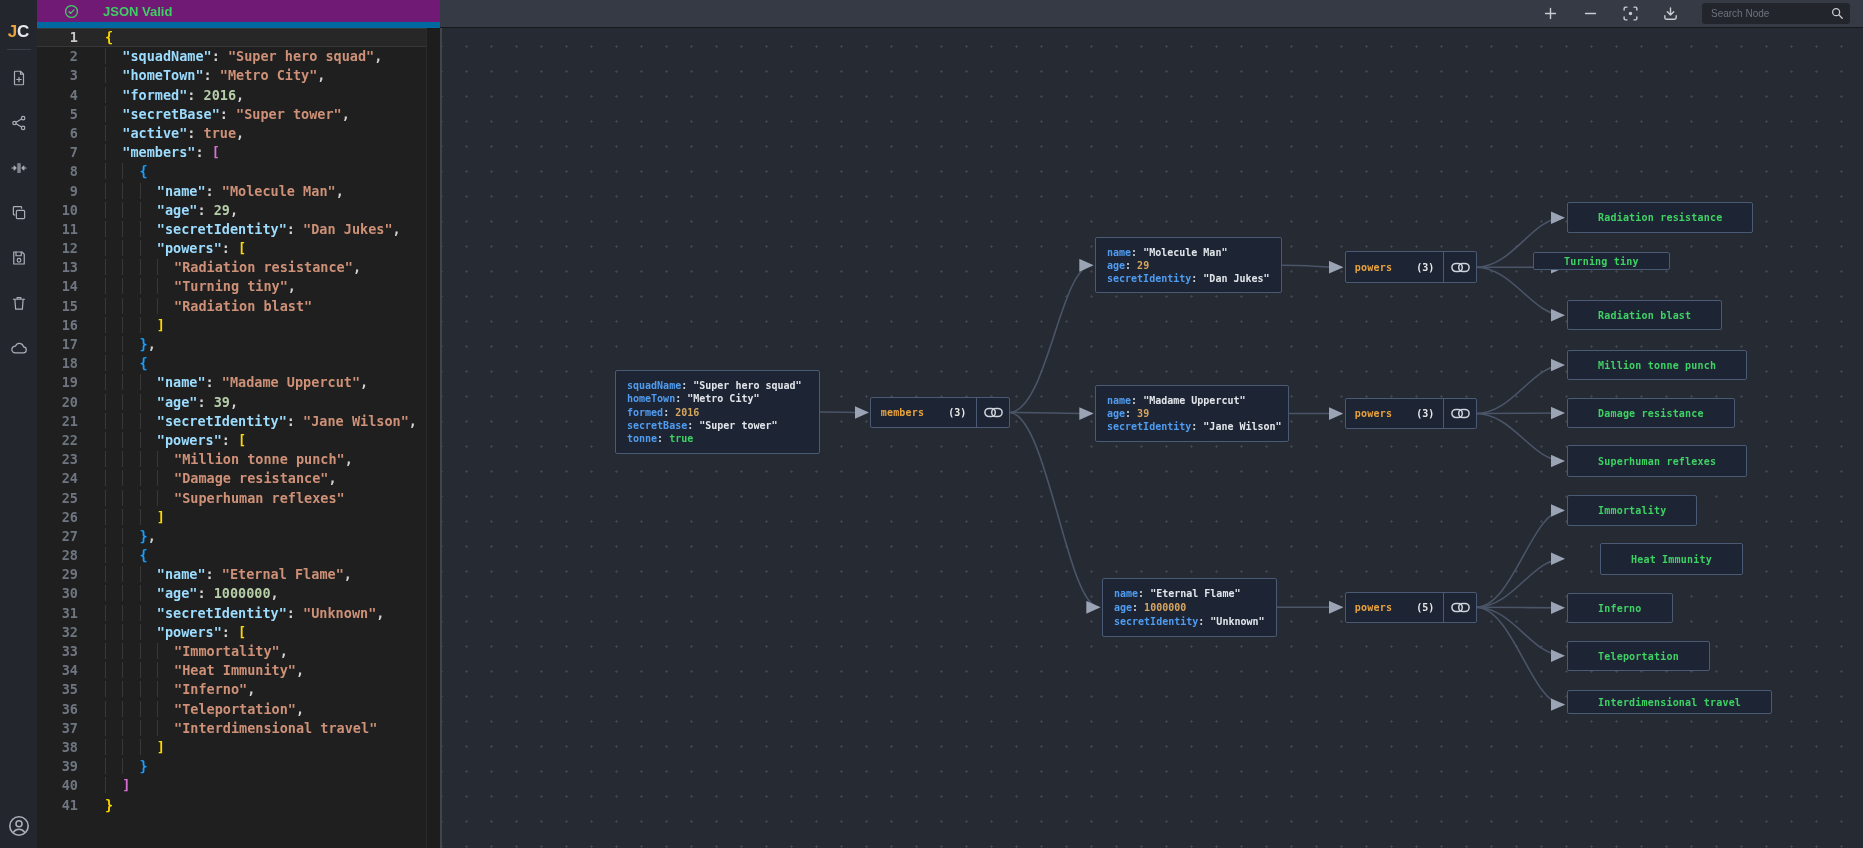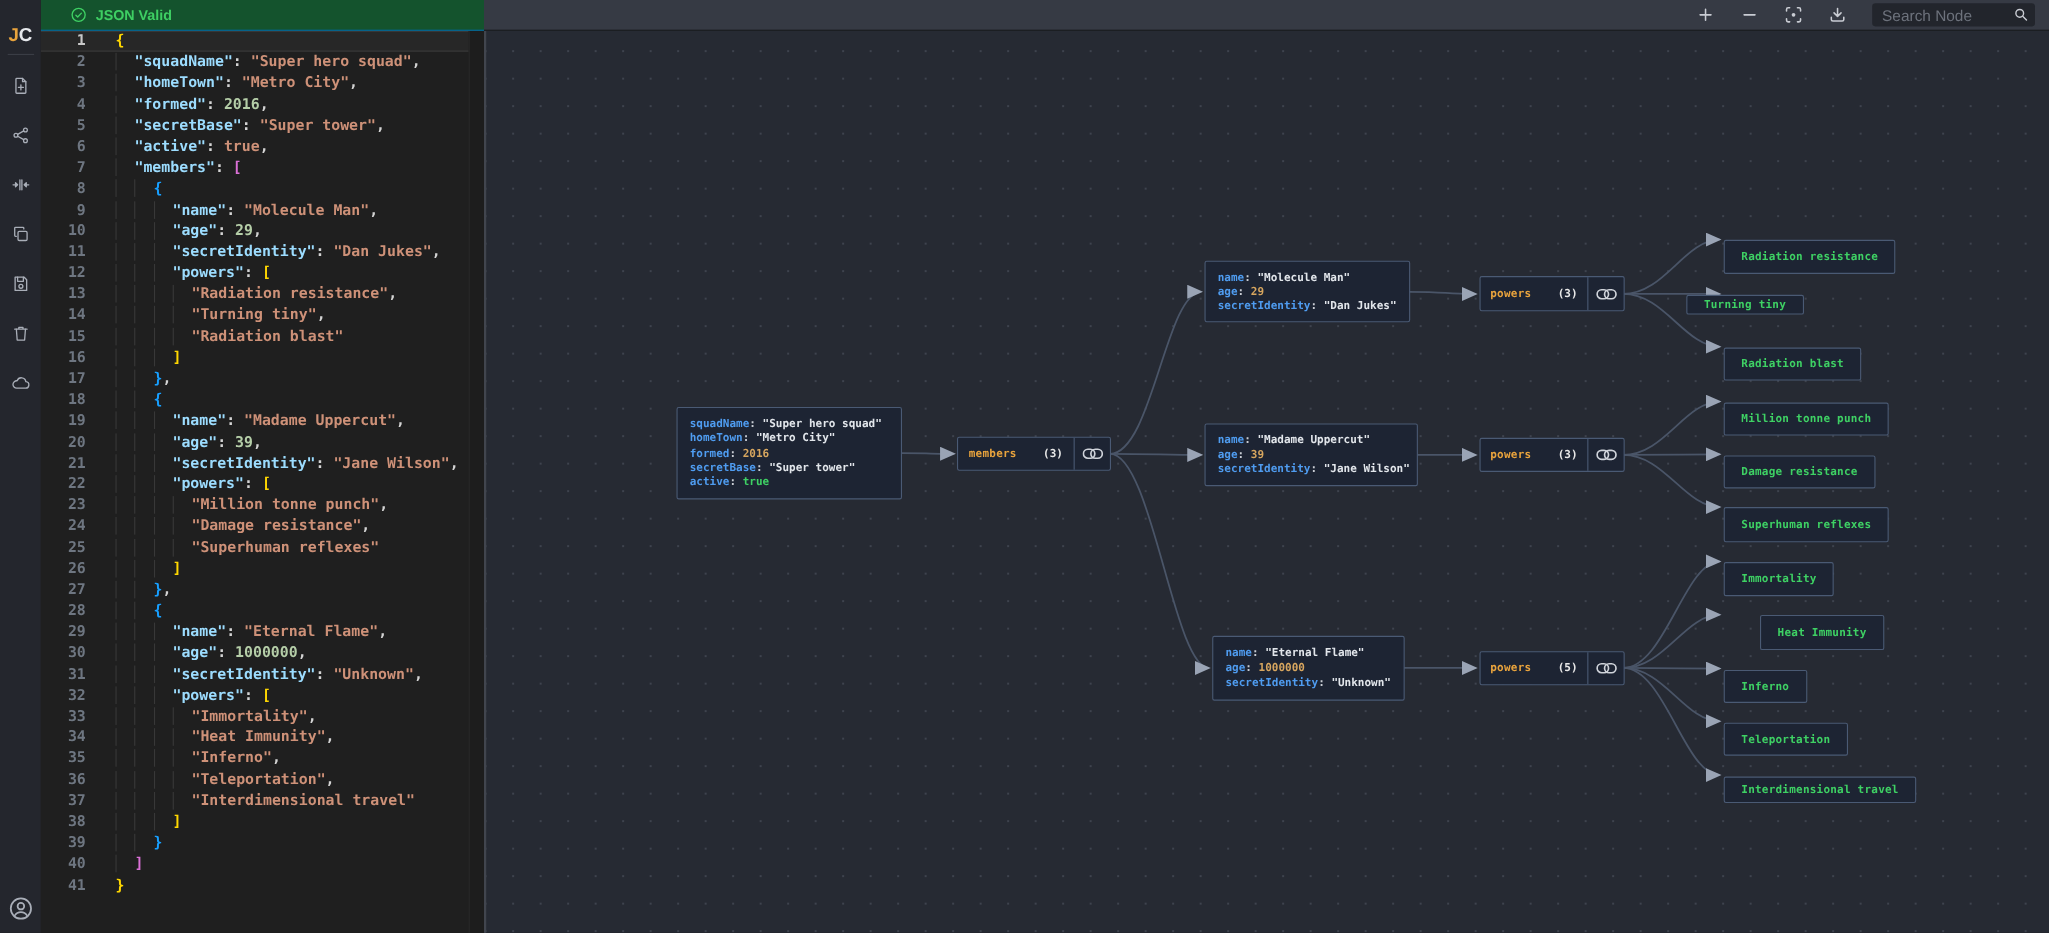--- a/index.html
+++ b/index.html
@@ -13,30 +13,30 @@
   .logo .j { color:#e8a33c; } .logo .c { color:#e6e8ec; }
   .side-divider { width:24px; height:1px; background:#3a3d45; margin-top:7px; }
   .side-icons { list-style:none; margin-top:19px; display:flex; flex-direction:column; gap:27px; }
   .side-icons li { width:18px; height:18px; color:#a9aeb8; cursor:pointer; }
   .side-icons li svg, .acct svg, .tb-icon svg { display:block; }
   .acct { position:absolute; bottom:10px; left:50%; transform:translateX(-50%);
           width:24px; height:24px; color:#a9aeb8; cursor:pointer; }
 
   
   .topbar { position:absolute; left:37px; top:0; right:0; height:28px; display:flex; z-index:5; }
-  .topbar-left { width:403px; background:#14532d; border-bottom:1px solid #0369a1;
-                 display:flex; align-items:center; gap:8px; padding-left:27px; }
+  .topbar-left { width:403px; background:#701a75; border-bottom:6px solid #0369a1;
+                 display:flex; align-items:center; gap:24px; padding-left:27px; }
   .status-text { color:#3ecf63; font-size:13px; font-weight:bold; }
   .check-icon { width:15px; height:15px; color:#3ecf63; }
   .topbar-right { flex:1; background:#363a44; border-bottom:1px solid #17191d;
                   display:flex; align-items:center; justify-content:flex-end; gap:23px; padding-right:13px; }
   .tb-icon { width:17px; height:17px; color:#c9ccd3; cursor:pointer; }
   .search-box { position:relative; }
   .search-box input { width:148px; height:21px; background:#22252c; border:none; border-radius:3px;
-                      color:#c2c6cd; font-size:14px; padding:0 24px 0 9px; outline:none;
+                      color:#c2c6cd; font-size:10px; padding:0 24px 0 9px; outline:none;
                       font-family:"Liberation Sans", sans-serif; }
   .search-box input::placeholder { color:#6d727c; }
   .search-icon { position:absolute; right:6px; top:3px; width:14px; height:14px; color:#c9ccd3; }
 
   
   .editor { position:absolute; left:37px; top:28px; width:403px; height:820px; background:#1f1f1f;
             font:bold 13.5px "DejaVu Sans Mono", monospace; line-height:19.2px; cursor:text; overflow:hidden; }
   .editor::after { content:""; position:absolute; top:0; right:0; width:13px; height:100%;
                    background:#1d1d1d; border-left:1px solid #2a2a2a; }
   .eline { display:flex; height:19.2px; white-space:pre; }
@@ -61,22 +61,22 @@
   .node.obj { padding:8px 11px; display:flex; flex-direction:column; justify-content:space-between; }
   .nrow { white-space:nowrap; line-height:13px; }
   .nkey { color:#4f9cf0; } .ncolon { color:#c9cdd4; }
   .nv-s { color:#e2e6eb; } .nv-n { color:#d7a65f; } .nv-t { color:#3ed164; }
   .node.arr { display:flex; align-items:stretch; }
   .arr-main { flex:1; display:flex; align-items:center; justify-content:center; gap:24px; padding:0 8px; }
   .arr-label { color:#e8a33d; letter-spacing:.2px; }
   .arr-count { color:#e8e8e8; }
   .linkbox { width:33px; border-left:1px solid #4a5a74; display:flex; align-items:center;
              justify-content:center; color:#cfd3da; cursor:pointer; }
-  .node.leaf { color:#3ed164; display:flex; align-items:center; padding:0 15px;
-               white-space:nowrap; letter-spacing:.2px;margin-top:16px; }
+  .node.leaf { color:#3ed164; display:flex; align-items:center; padding:0 30px;
+               white-space:nowrap; letter-spacing:.2px; }
 </style>
 </head>
 <body>
 
 <div class="sidebar">
   <div class="logo">
     <span class="j">J</span><span class="c">C</span>
   </div>
   <div class="side-divider"></div>
   <ul class="side-icons" id="side-icons">
@@ -251,21 +251,21 @@
       <path d="M1035,579.5 C1073,579.5 1091,531 1123,531" fill="none" stroke="#4a5568" stroke-width="1.6" marker-end="url(#arr)"></path>
       <path d="M1035,579.5 C1073,579.5 1091,580 1123,580" fill="none" stroke="#4a5568" stroke-width="1.6" marker-end="url(#arr)"></path>
       <path d="M1035,579.5 C1073,579.5 1091,628 1123,628" fill="none" stroke="#4a5568" stroke-width="1.6" marker-end="url(#arr)"></path>
       <path d="M1035,579.5 C1073,579.5 1091,677 1123,677" fill="none" stroke="#4a5568" stroke-width="1.6" marker-end="url(#arr)"></path>
     </svg>
 <div class="node obj" style="left: 173px; top: 342px; height: 84px; width: 205px;">
       <div class="nrow"><span class="nkey">squadName</span><span class="ncolon">: </span><span class="nv-s">"Super hero squad"</span></div>
       <div class="nrow"><span class="nkey">homeTown</span><span class="ncolon">: </span><span class="nv-s">"Metro City"</span></div>
       <div class="nrow"><span class="nkey">formed</span><span class="ncolon">: </span><span class="nv-n">2016</span></div>
       <div class="nrow"><span class="nkey">secretBase</span><span class="ncolon">: </span><span class="nv-s">"Super tower"</span></div>
-      <div class="nrow"><span class="nkey">active</span><span class="ncolon">: </span><span class="nv-t">true</span></div>
+      <div class="nrow"><span class="nkey">tonne</span><span class="ncolon">: </span><span class="nv-t">true</span></div>
     </div>
     <div class="node arr" style="left: 428px; top: 369px; height: 31px; width: 140px;">
       <div class="arr-main">
         <span class="arr-label">members</span>
         <span class="arr-count">(3)</span>
       </div>
       <div class="linkbox">
         <svg viewBox="0 0 21 12" width="19" height="11" fill="none" stroke="currentColor" stroke-width="1.7">
           <rect x="1" y="1.5" width="11.5" height="9" rx="4.5"></rect>
           <rect x="8.5" y="1.5" width="11.5" height="9" rx="4.5"></rect>

